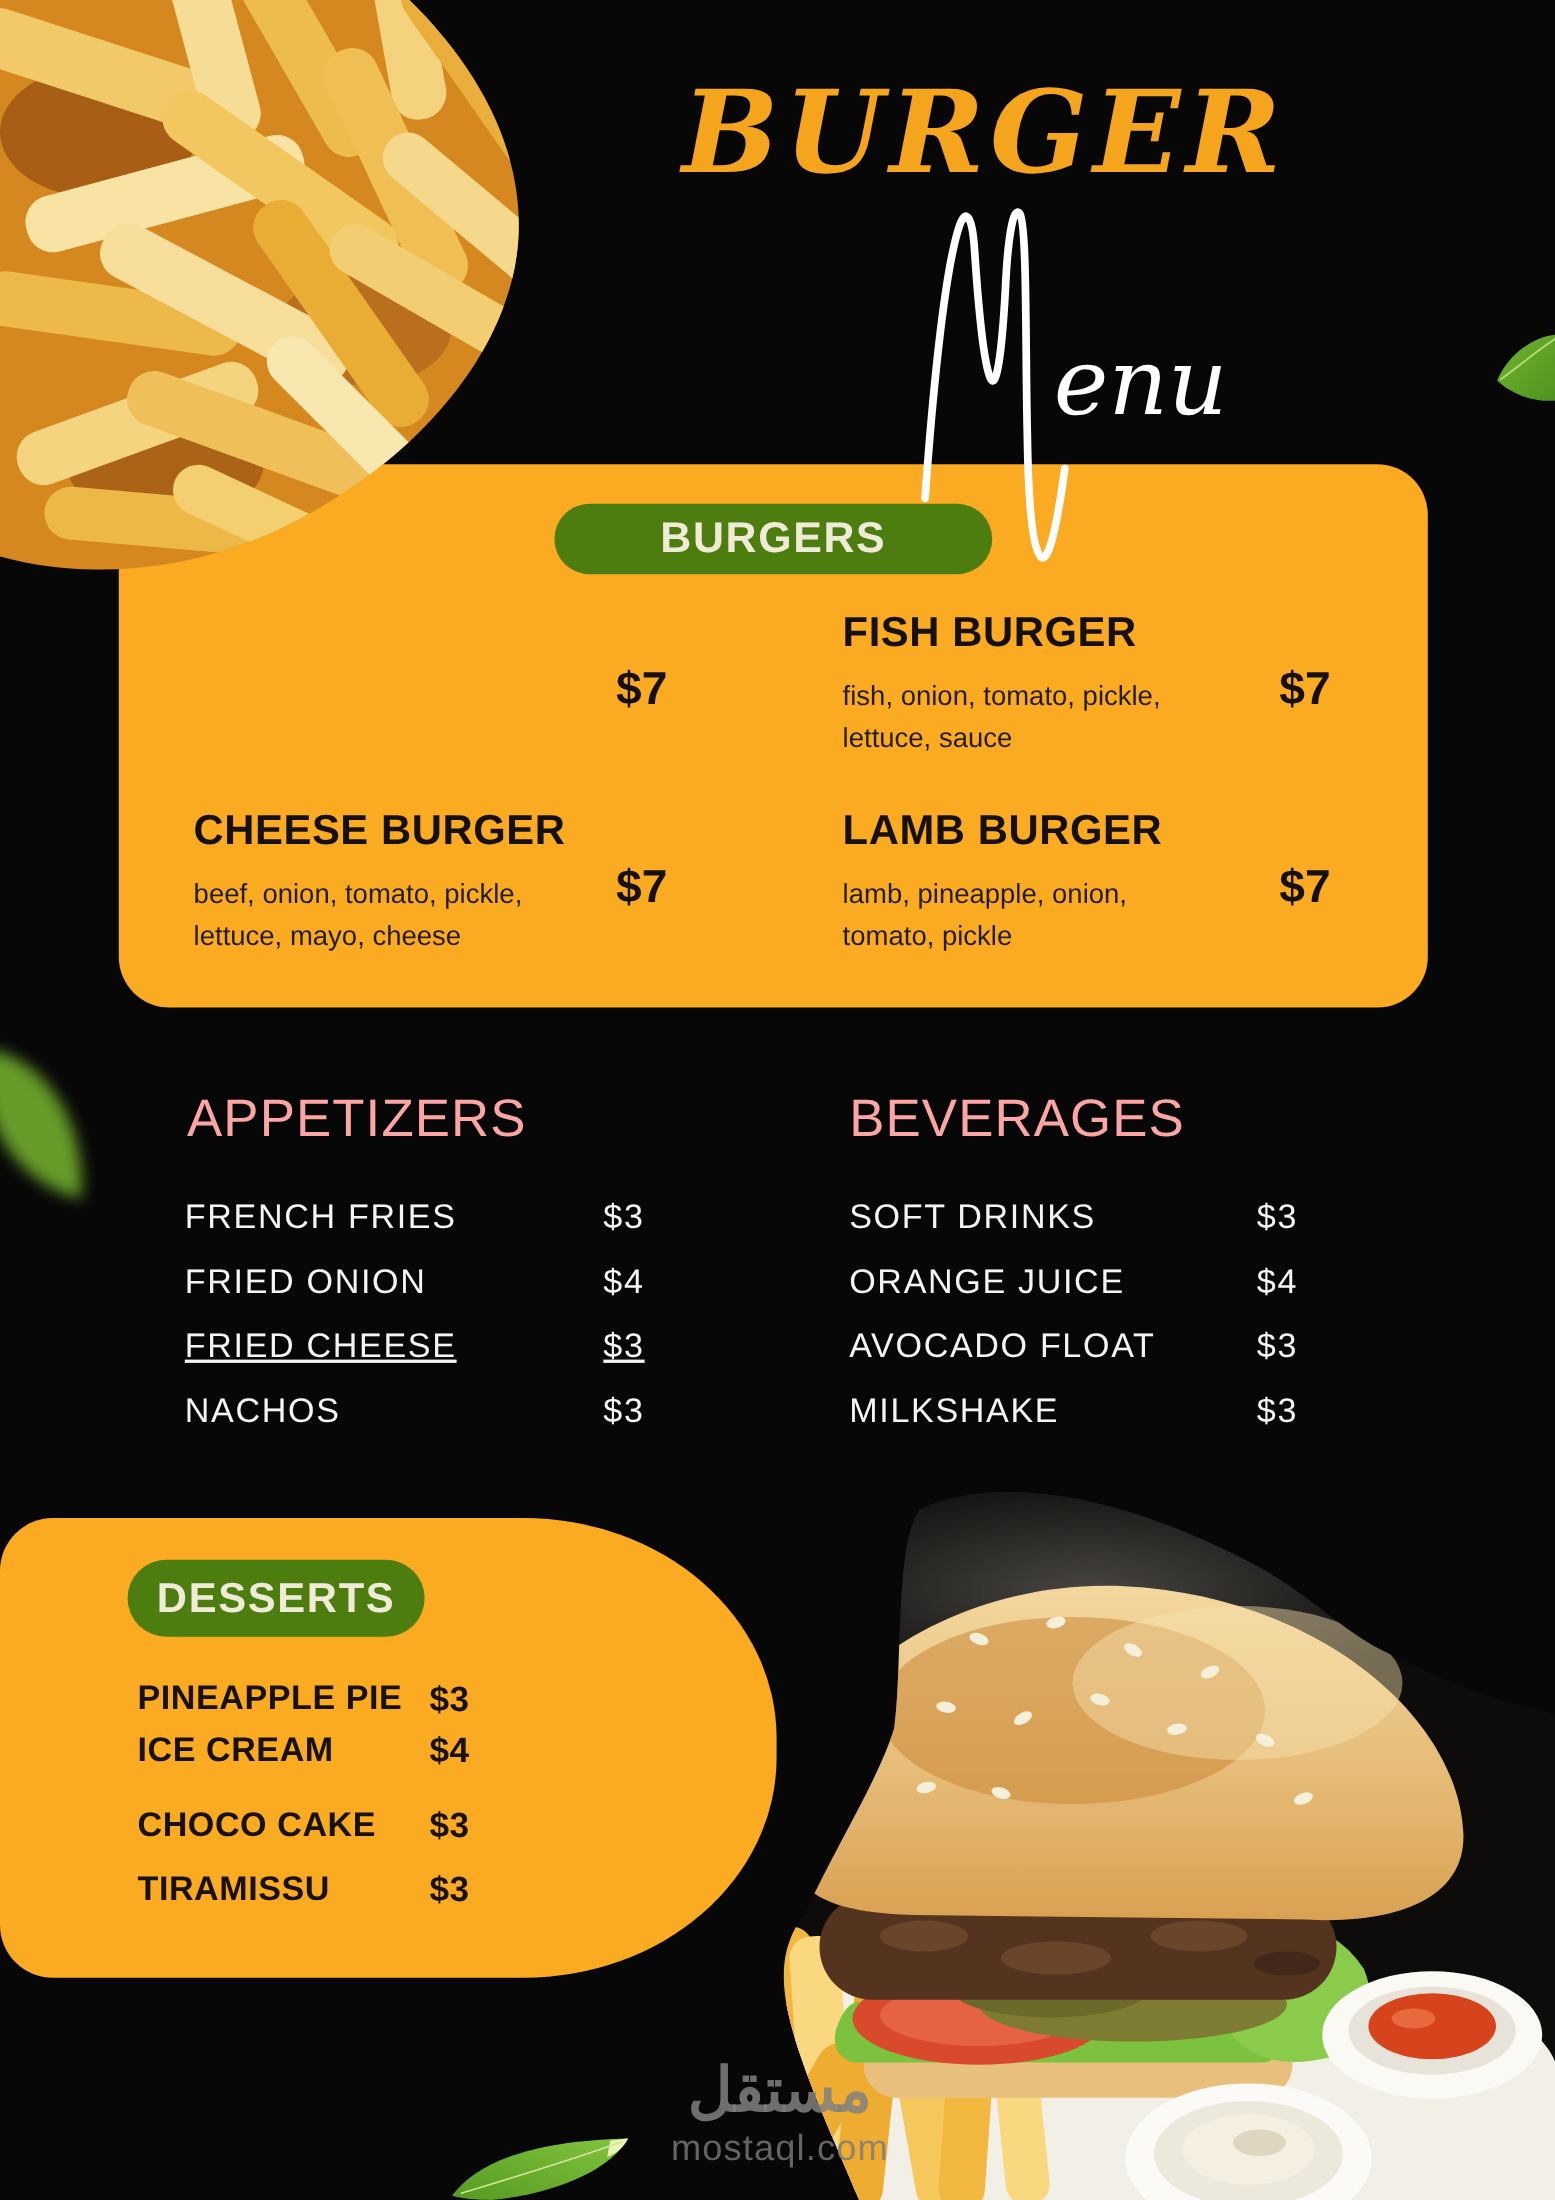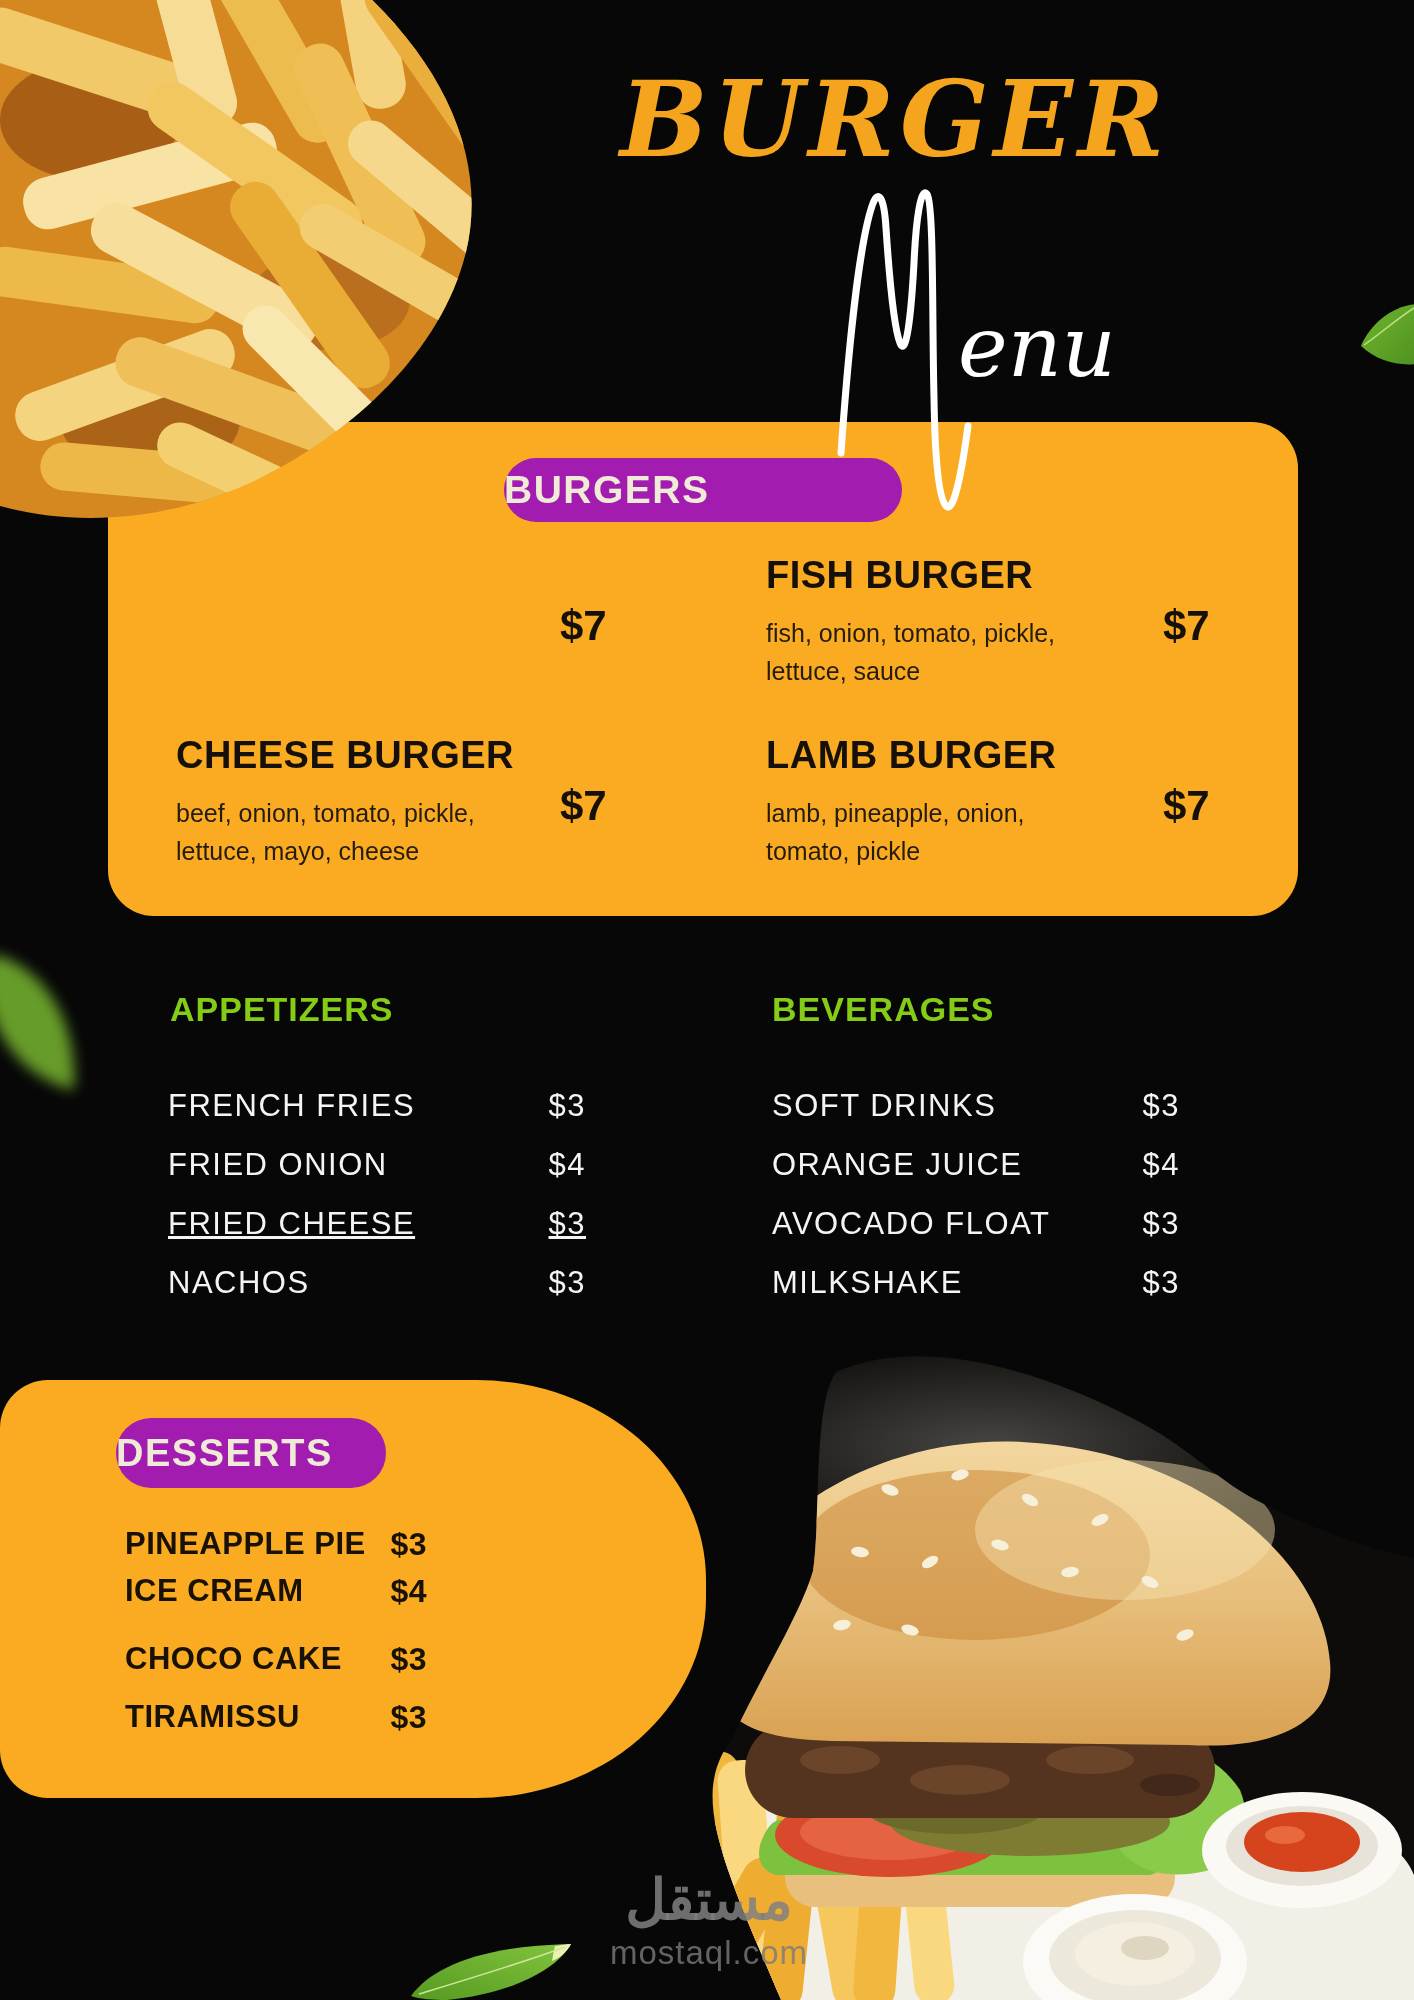--- a/index.html
+++ b/index.html
@@ -12,31 +12,31 @@
 
   
   .title{position:absolute;left:620px;top:58px;width:600px;text-align:left;z-index:2;
          font-family:"DejaVu Serif",serif;font-style:italic;font-weight:bold;
          font-size:104px;letter-spacing:5px;color:#F4A51D;}
   .menu-script{position:absolute;left:820px;top:168px;width:310px;height:370px;z-index:5;}
 
   
   .burgers-panel{position:absolute;left:108px;top:422px;width:1190px;height:494px;
                  background:#FBAB21;border-radius:46px;z-index:2;}
-  .pill{position:absolute;background:#a21caf;border-radius:40px;display:flex;
-        align-items:center;justify-content:flex-start;color:#EFEBD7;font-weight:800;
+  .pill{position:absolute;background:#4d7c0f;border-radius:40px;display:flex;
+        align-items:center;justify-content:center;color:#EFEBD7;font-weight:800;
         letter-spacing:1.5px;}
   .burgers-pill{left:50%;transform:translateX(-50%);top:36px;width:398px;height:64px;font-size:39px;}
   .burger-item{position:absolute;width:420px;}
   .burger-item .name{font-size:38px;font-weight:800;letter-spacing:.5px;color:#15100A;}
   .burger-item .desc{margin-top:18px;width:340px;font-size:25px;line-height:1.5;color:#241C0E;}
   .burger-price{position:absolute;font-size:42px;font-weight:800;color:#15100A;}
 
   
-  .section-heading{position:absolute;font-size:34px;font-weight:700;letter-spacing:1px;color:#84cc16;z-index:2;}
+  .section-heading{position:absolute;font-size:48px;font-weight:400;letter-spacing:1px;color:#fca5a5;z-index:2;}
   .menu-row{position:absolute;display:flex;justify-content:space-between;z-index:2;
             font-size:31px;color:#F4F4F2;letter-spacing:1.5px;}
   .menu-row .price{color:#F4F4F2;}
 
   
   .desserts-panel{position:absolute;left:0;top:1380px;width:706px;height:418px;
                   background:#FBAB21;z-index:2;
                   border-radius:48px 230px 230px 48px / 48px 200px 200px 48px;}
   .desserts-pill{left:116px;top:38px;width:270px;height:70px;font-size:38px;}
   .dessert-row{position:absolute;left:125px;width:302px;display:flex;justify-content:space-between;

